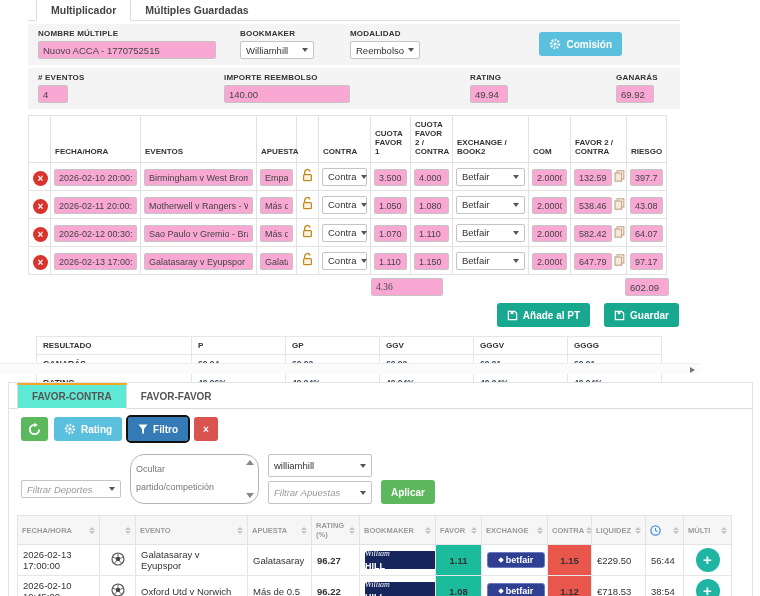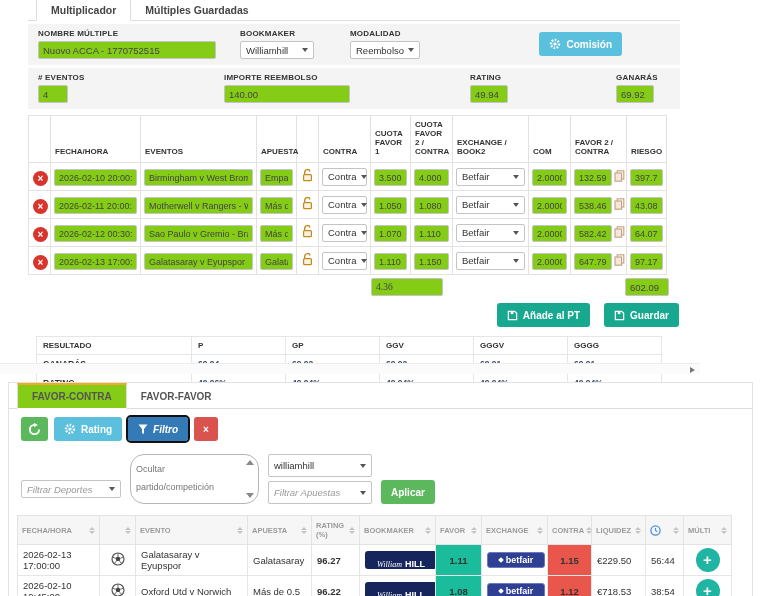--- a/index.html
+++ b/index.html
@@ -9,31 +9,31 @@
     background:#fff; font-family:"Liberation Sans", sans-serif; color:#333;
   }
   
   .top-wrap { position:absolute; left:28px; top:0; width:652px; }
   .top-tabs { display:flex; height:21px; border-bottom:1px solid #ddd; padding-left:8px; align-items:flex-end; }
   .ttab { padding:4px 14px; font-size:10.5px; font-weight:bold; color:#444; }
   .ttab.active { border:1px solid #ddd; border-bottom:1px solid #fff; margin-bottom:-1px; background:#fff; border-radius:2px 2px 0 0; }
   .band { background:#f4f4f4; margin-top:3px; padding:5px 10px 6px 10px; display:flex; align-items:flex-start; }
   .field { display:flex; flex-direction:column; }
   .flabel { font-size:8px; font-weight:bold; color:#333; letter-spacing:.2px; margin-bottom:3px; white-space:nowrap; }
-  .inp { border:1px solid #c4c4c4; border-radius:2px; background:#84cc16; font-family:"Liberation Sans",sans-serif;
+  .inp { border:1px solid #c4c4c4; border-radius:2px; background:#f9a8d4; font-family:"Liberation Sans",sans-serif;
          font-size:9.5px; color:#444; height:18px; padding:2px 4px; }
   .sel { border:1px solid #c4c4c4; border-radius:2px; background:#fff; font-size:9.5px; color:#333;
          height:18px; padding:2px 5px; display:flex; align-items:center; justify-content:space-between; gap:4px; }
   .caret { width:0; height:0; border-left:3.5px solid transparent; border-right:3.5px solid transparent; border-top:4px solid #555; }
   .btn { border-radius:3px; color:#fff; font-size:10px; font-weight:bold; display:inline-flex;
          align-items:center; gap:5px; padding:0 10px; height:24px; white-space:nowrap; }
   .btn-lblue { background:#5bc0de; }
   .btn-teal  { background:#17a88f; }
   .btn-green { background:#5cb85c; }
-  .btn-blue  { background:#337ab7; outline:2px solid #111;font-style:italic; }
+  .btn-blue  { background:#337ab7; outline:2px solid #111; }
   .btn-red   { background:#d9534f; padding:0 9px; }
   
   table.events { border-collapse:collapse; table-layout:fixed; width:638px; margin-top:6px; }
   table.events th, table.events td { border:1px solid #e2e2e2; background:#fff; padding:2px 3px; vertical-align:middle; }
   table.events th { font-size:8px; font-weight:bold; color:#333; text-align:left; vertical-align:bottom; padding:4px 4px 6px 4px; height:32px; }
   table.events tr.erow { height:28px; }
   .w-full { width:100%; height:17px; font-size:9px; }
   .delbtn { display:inline-block; width:15px; height:15px; border-radius:50%; background:#d9342c; color:#fff;
             font-size:10px; font-weight:bold; text-align:center; line-height:15px; margin-left:1px; }
   .c-fav { white-space:nowrap;margin-left:20px; }
@@ -49,21 +49,21 @@
   table.results th { font-size:8px; font-weight:bold; color:#333; }
   table.results td { font-size:8.5px; font-weight:bold; color:#3a4a63; height:18px; }
   table.results td.rlabel { color:#333; }
   .hscroll { position:absolute; left:0; top:363px; width:700px; height:11px; background:#fbfbfb; border-top:1px solid #eee; }
   .hscroll .arr { position:absolute; right:5px; top:2.5px; width:0; height:0;
                   border-top:3.5px solid transparent; border-bottom:3.5px solid transparent; border-left:5px solid #777; }
   
   .bottom-panel { position:absolute; left:8px; top:382px; width:745px; height:214px; border:1px solid #e3e3e3; border-bottom:none; background:#fff; }
   .btabs { display:flex; height:26px; border-bottom:1px solid #ddd; padding-left:8px; align-items:flex-end; }
   .btab { padding:6px 14px; font-size:10px; font-weight:bold; color:#555; }
-  .btab.active { border:1px solid #ddd; border-top:2px solid #f5a623; border-bottom:1px solid #fff; margin-bottom:-1px; background:#84cc16; }
+  .btab.active { border:1px solid #ddd; border-top:2px solid #f5a623; border-bottom:1px solid #fff; margin-bottom:-1px; background:#5eead4; }
   .toolbar { display:flex; gap:6px; margin:8px 0 0 12px; }
   .filters { display:flex; align-items:flex-start; gap:9px; margin:13px 0 0 12px; height:50px; }
   .sel-deportes { width:100px; margin-top:26px; font-style:italic; color:#999; }
   .listbox { width:127px; height:50px; border:1px solid #b5b5b5; border-radius:2px; background:#fff; position:relative; padding:3px 14px 3px 5px; }
   .listbox .ph { font-size:9px; color:#777; }
   .lb-up, .lb-dn { position:absolute; right:4px; width:0; height:0; border-left:4px solid transparent; border-right:4px solid transparent; }
   .lb-up { top:5px; border-bottom:5px solid #888; }
   .lb-dn { bottom:5px; border-top:5px solid #888; }
   .sel-stack { display:flex; flex-direction:column; gap:4px; width:104px; }
   .sel-stack .sel { height:23px; }
@@ -76,22 +76,22 @@
   table.market td { border:1px solid #e6e6e6; font-size:9.5px; color:#333; padding:3px 5px; }
   table.market tr.mrow { height:30px; }
   .hcell { display:flex; align-items:center; justify-content:space-between; gap:2px; }
   .sorticon { display:inline-flex; flex-direction:column; gap:1px; }
   .sorticon .su { width:0; height:0; border-left:3px solid transparent; border-right:3px solid transparent; border-bottom:3.5px solid #c4c4c4; }
   .sorticon .sd { width:0; height:0; border-left:3px solid transparent; border-right:3px solid transparent; border-top:3.5px solid #c4c4c4; }
   .tc { text-align:center; }
   .b { font-weight:bold; }
   .cell-favor  { background:#1abc9c; color:#fff; font-weight:bold; text-align:center; }
   .cell-contra { background:#e8564c; color:#fff; font-weight:bold; text-align:center; }
-  .whlogo { width:72px; height:18px; background:#16265c; border-radius:3px; display:flex; align-items:flex-end;
-            justify-content:center; gap:3px; color:#fff; margin:0 auto; }
+  .whlogo { width:72px; height:18px; background:#16265c; border-radius:3px; display:flex; align-items:flex-start;
+            justify-content:center; gap:3px; color:#fff; margin:0 auto;flex-direction:column; }
   .whlogo .w1 { font-family:"Liberation Serif",serif; font-style:italic; font-size:8px; }
   .whlogo .w2 { font-weight:bold; font-size:9px; }
   .bflogo { width:58px; height:16px; background:#2f3f92; border:1px solid #6b79c0; border-radius:3px; color:#fff;
             font-weight:bold; font-size:9px; display:flex; align-items:center; justify-content:center; gap:3px; margin:0 auto; }
   .bflogo .dia { width:4px; height:4px; background:#fff; transform:rotate(45deg); display:inline-block; }
   .plusbtn { width:24px; height:24px; border-radius:50%; background:#1fb5a2; color:#fff; font-size:15px; font-weight:bold;
              line-height:23px; text-align:center; margin:0 auto; }
 </style>
 </head>
 <body>

